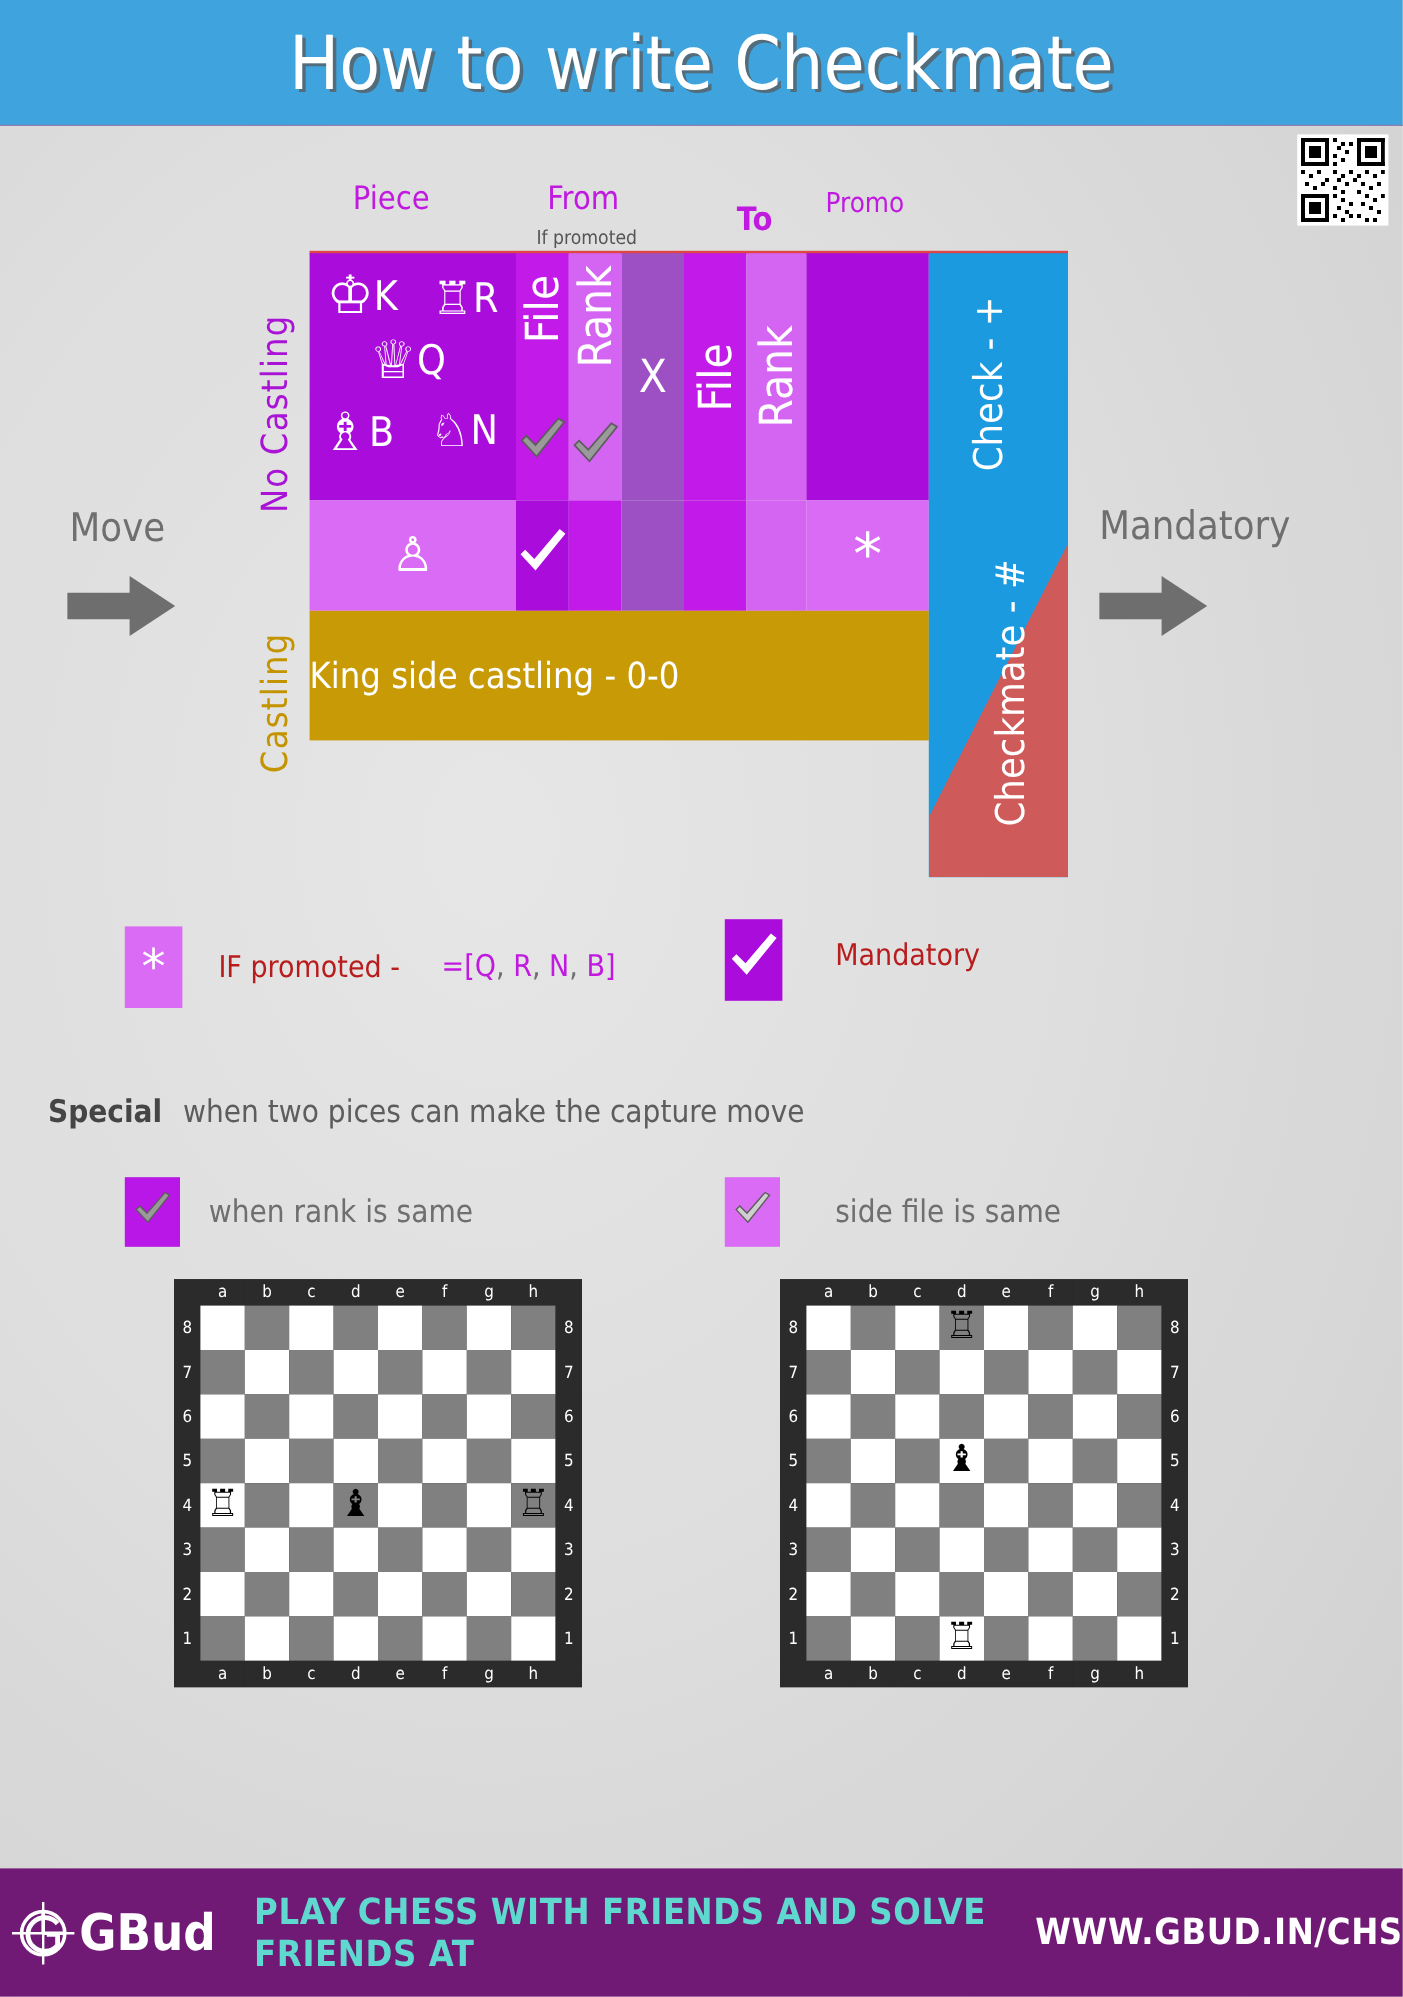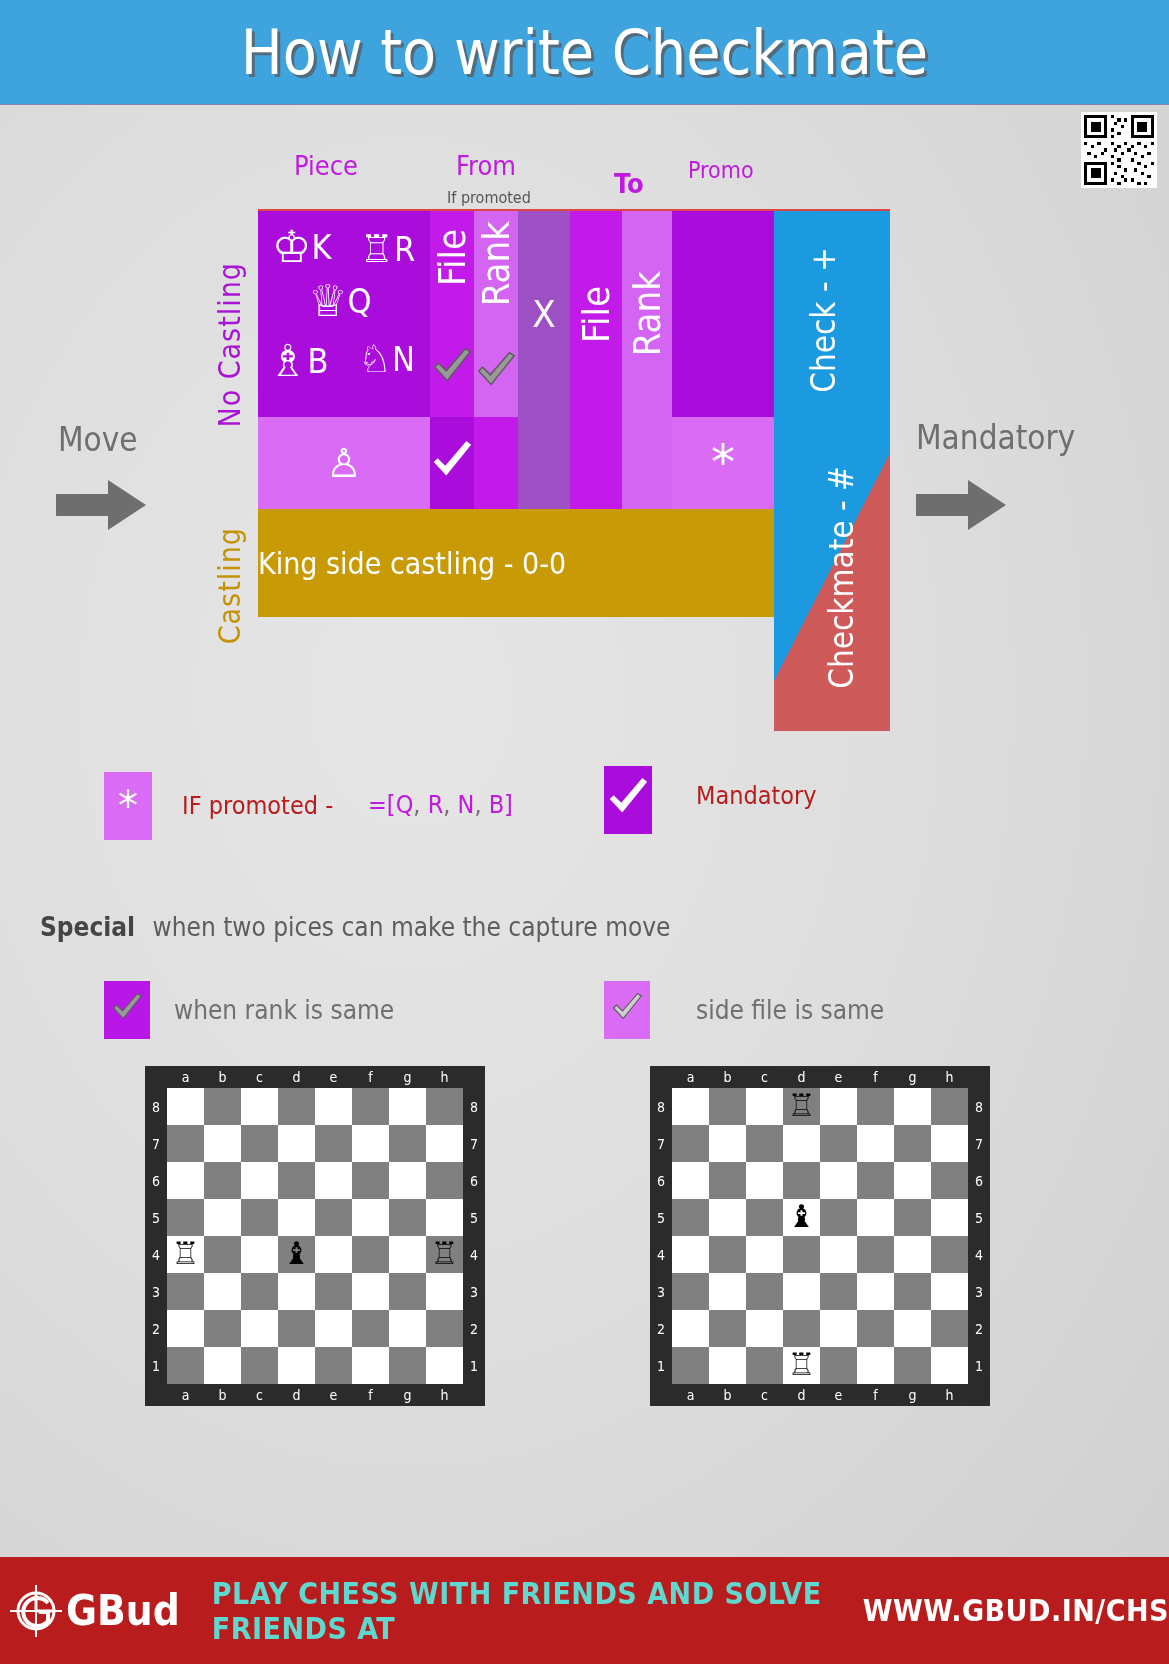--- a/index.html
+++ b/index.html
@@ -139,21 +139,21 @@
              text-align:center; vertical-align: middle; background:#2b2b2b;
              font-family:"DejaVu Sans Condensed","Liberation Sans",sans-serif; }
   td.sq { width: 37px; height: 37px; text-align:center; vertical-align:middle;
           font-size: 31px; line-height: 1; }
   td.sq.light { background:#ffffff; }
   td.sq.dark  { background:#808080; }
   td.sq span { display:block; margin-top:-3px; color:#000; }
 
   
   .footer { position: absolute; left: 0; bottom: 0; width: 1169px; height: 107px;
-            background: #b91c1c; display:flex; align-items:center; }
+            background: #701a75; display:flex; align-items:center; }
   .logo { display:flex; align-items:center; margin-left: 8px; }
   .logo-mark { width: 56px; height: 56px; }
   .logo-text { color: #fff; font-size: 42px; margin-left: 2px;
                font-family:"DejaVu Sans Condensed","Liberation Sans",sans-serif;
                font-weight: bold; }
   .foot-tag { color: #5fd8cf; font-size: 30px; margin-left: 32px;
               font-weight: bold; letter-spacing: 0.5px;
               font-family:"DejaVu Sans Condensed","Liberation Sans",sans-serif; }
   .foot-url { color: #ffffff; font-size: 30px; margin-left: 20px;
               font-weight: bold; letter-spacing: 0.5px;

